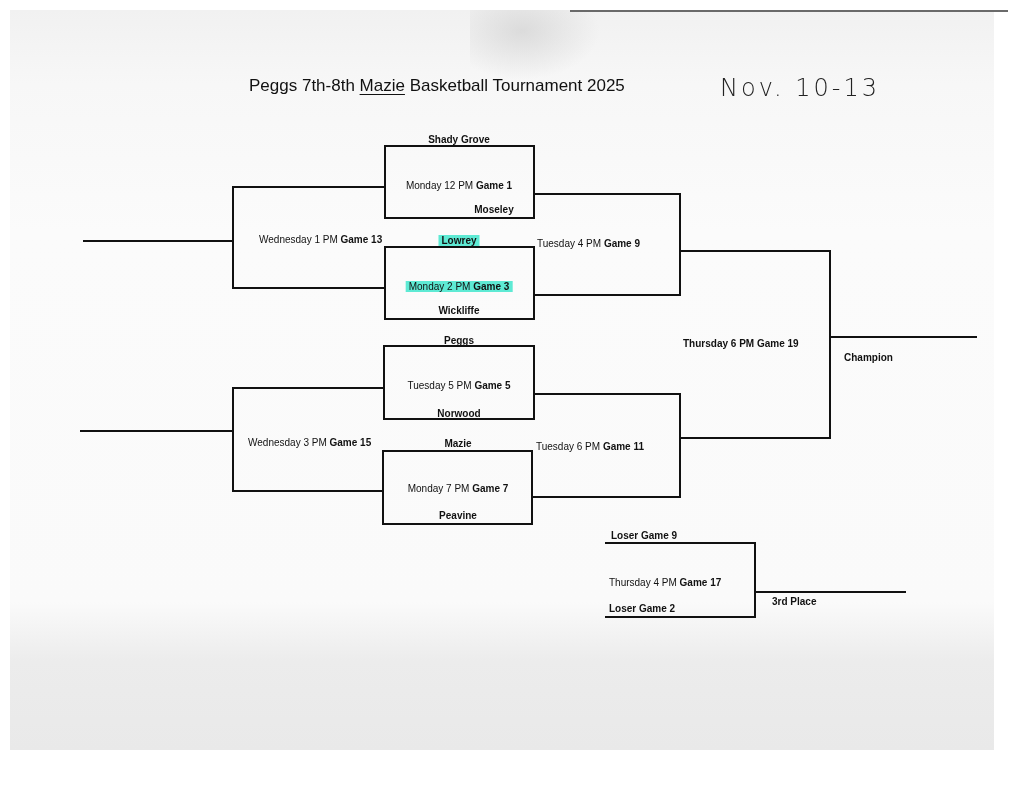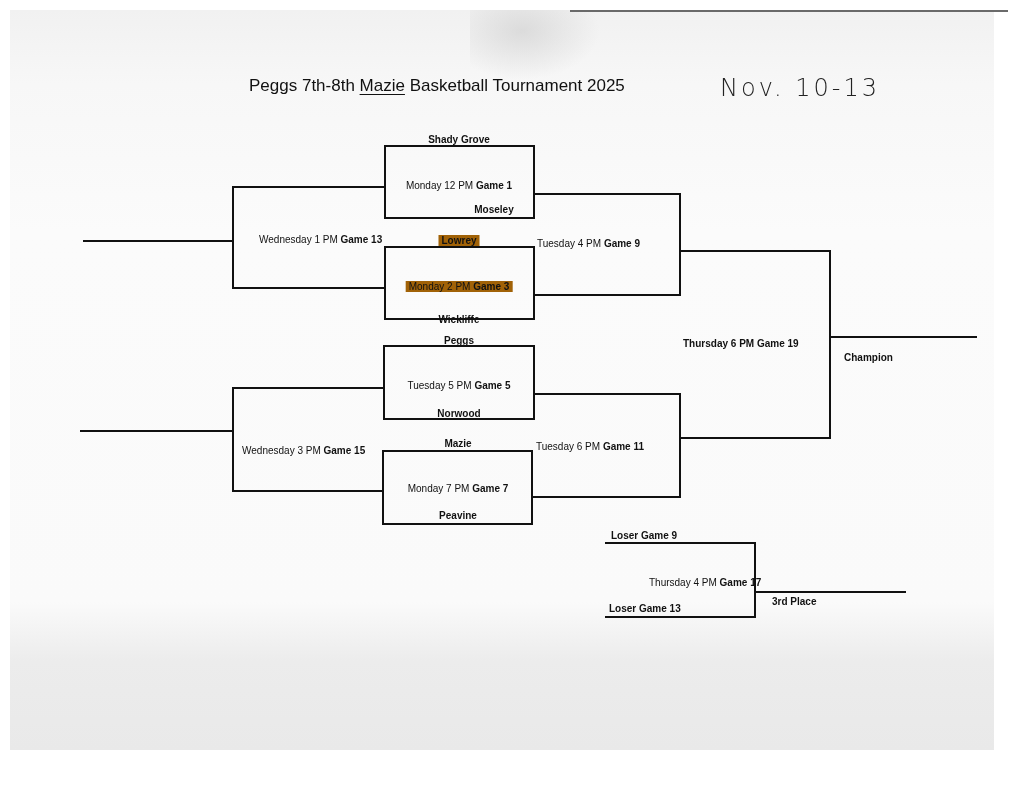--- a/index.html
+++ b/index.html
@@ -25,40 +25,40 @@
     position:absolute; left:720px; top:74px; font-size:24px; color:#222; letter-spacing:3px;
     font-family:"DejaVu Sans", sans-serif; font-weight:200; transform:scaleY(1.05);
   }
   .ln { position:absolute; background:#111; }
   .h { height:2px; }
   .v { width:2px; }
   .box { position:absolute; border:2px solid #111; box-sizing:border-box; background:transparent; }
   .lbl { position:absolute; font-size:10px; color:#111; white-space:nowrap; }
   .b { font-weight:bold; }
   .c { transform:translateX(-50%); }
-  .hl { background:#a16207; padding:0 3px; }
+  .hl { background:#5eead4; padding:0 3px; }
 </style>
 </head>
 <body>
 
 <div class="page"></div>
 <div class="topline"></div>
 
 <div class="title"><span>Peggs 7th-8th </span><span class="girls">Mazie</span><span> Basketball Tournament 2025</span></div>
 <div class="handwritten">Nov. 10-13</div>
 
 <div class="box" style="left:384px;top:145px;width:151px;height:74px;"></div>
 <div class="lbl b c" style="left:459px;top:134px;">Shady Grove</div>
 <div class="lbl c" style="left:459px;top:180px;"><span>Monday 12 PM </span><span class="b">Game 1</span></div>
 <div class="lbl b c" style="left:459px;top:204px;margin-left:35px;">Moseley</div>
 
 <div class="box" style="left:384px;top:246px;width:151px;height:74px;"></div>
 <div class="lbl b c hl" style="left:459px;top:235px;">Lowrey</div>
 <div class="lbl c hl" style="left:459px;top:281px;"><span>Monday  2 PM </span><span class="b">Game 3</span></div>
-<div class="lbl b c" style="left:459px;top:305px;margin-top:9px;">Wickliffe</div>
+<div class="lbl b c" style="left:459px;top:305px;">Wickliffe</div>
 
 <div class="box" style="left:383px;top:345px;width:152px;height:75px;"></div>
 <div class="lbl b c" style="left:459px;top:335px;">Peggs</div>
 <div class="lbl c" style="left:459px;top:380px;"><span>Tuesday 5 PM </span><span class="b">Game 5</span></div>
 <div class="lbl b c" style="left:459px;top:408px;">Norwood</div>
 
 <div class="box" style="left:382px;top:450px;width:151px;height:75px;"></div>
 <div class="lbl b c" style="left:458px;top:438px;">Mazie</div>
 <div class="lbl c" style="left:458px;top:483px;"><span>Monday 7 PM </span><span class="b">Game 7</span></div>
 <div class="lbl b c" style="left:458px;top:510px;">Peavine</div>
@@ -66,39 +66,39 @@
 <div class="ln h" style="left:233px;top:186px;width:151px;"></div>
 <div class="ln h" style="left:233px;top:287px;width:151px;"></div>
 <div class="ln v" style="left:232px;top:186px;height:103px;"></div>
 <div class="ln h" style="left:83px;top:240px;width:150px;"></div>
 <div class="lbl" style="left:248px;top:234px;margin-left:11px;"><span>Wednesday 1 PM </span><span class="b">Game 13</span></div>
 
 <div class="ln h" style="left:233px;top:387px;width:150px;"></div>
 <div class="ln h" style="left:233px;top:490px;width:150px;"></div>
 <div class="ln v" style="left:232px;top:387px;height:105px;"></div>
 <div class="ln h" style="left:80px;top:430px;width:153px;"></div>
-<div class="lbl" style="left:242px;top:437px;margin-top:8px;"><span>Wednesday 3 PM </span><span class="b">Game 15</span></div>
+<div class="lbl" style="left:248px;top:437px;"><span>Wednesday 3 PM </span><span class="b">Game 15</span></div>
 
 <div class="ln h" style="left:535px;top:193px;width:146px;"></div>
 <div class="ln h" style="left:535px;top:294px;width:146px;"></div>
 <div class="ln v" style="left:679px;top:193px;height:103px;"></div>
 <div class="lbl" style="left:537px;top:238px;"><span>Tuesday 4 PM </span><span class="b">Game 9</span></div>
 <div class="ln h" style="left:681px;top:250px;width:150px;"></div>
 
 <div class="ln h" style="left:535px;top:393px;width:146px;"></div>
 <div class="ln h" style="left:533px;top:496px;width:148px;"></div>
 <div class="ln v" style="left:679px;top:393px;height:105px;"></div>
 <div class="lbl" style="left:536px;top:441px;"><span>Tuesday 6 PM </span><span class="b">Game 11</span></div>
 <div class="ln h" style="left:681px;top:437px;width:150px;"></div>
 
 <div class="ln v" style="left:829px;top:250px;height:189px;"></div>
 <div class="lbl b" style="left:683px;top:338px;">Thursday 6 PM Game 19</div>
 <div class="ln h" style="left:831px;top:336px;width:146px;"></div>
 <div class="lbl b" style="left:844px;top:352px;">Champion</div>
 
 <div class="lbl b" style="left:611px;top:530px;">Loser Game 9</div>
 <div class="ln h" style="left:605px;top:542px;width:151px;"></div>
-<div class="lbl" style="left:609px;top:577px;margin-left:40px;"><span>Thursday 4 PM </span><span class="b">Game 17</span></div>
-<div class="lbl b" style="left:609px;top:603px;">Loser Game 13</div>
+<div class="lbl" style="left:609px;top:577px;"><span>Thursday 4 PM </span><span class="b">Game 17</span></div>
+<div class="lbl b" style="left:609px;top:603px;">Loser Game 2</div>
 <div class="ln h" style="left:605px;top:616px;width:151px;"></div>
 <div class="ln v" style="left:754px;top:542px;height:76px;"></div>
 <div class="ln h" style="left:756px;top:591px;width:150px;"></div>
 <div class="lbl b" style="left:772px;top:596px;">3rd Place</div>
 
 </body></html>

